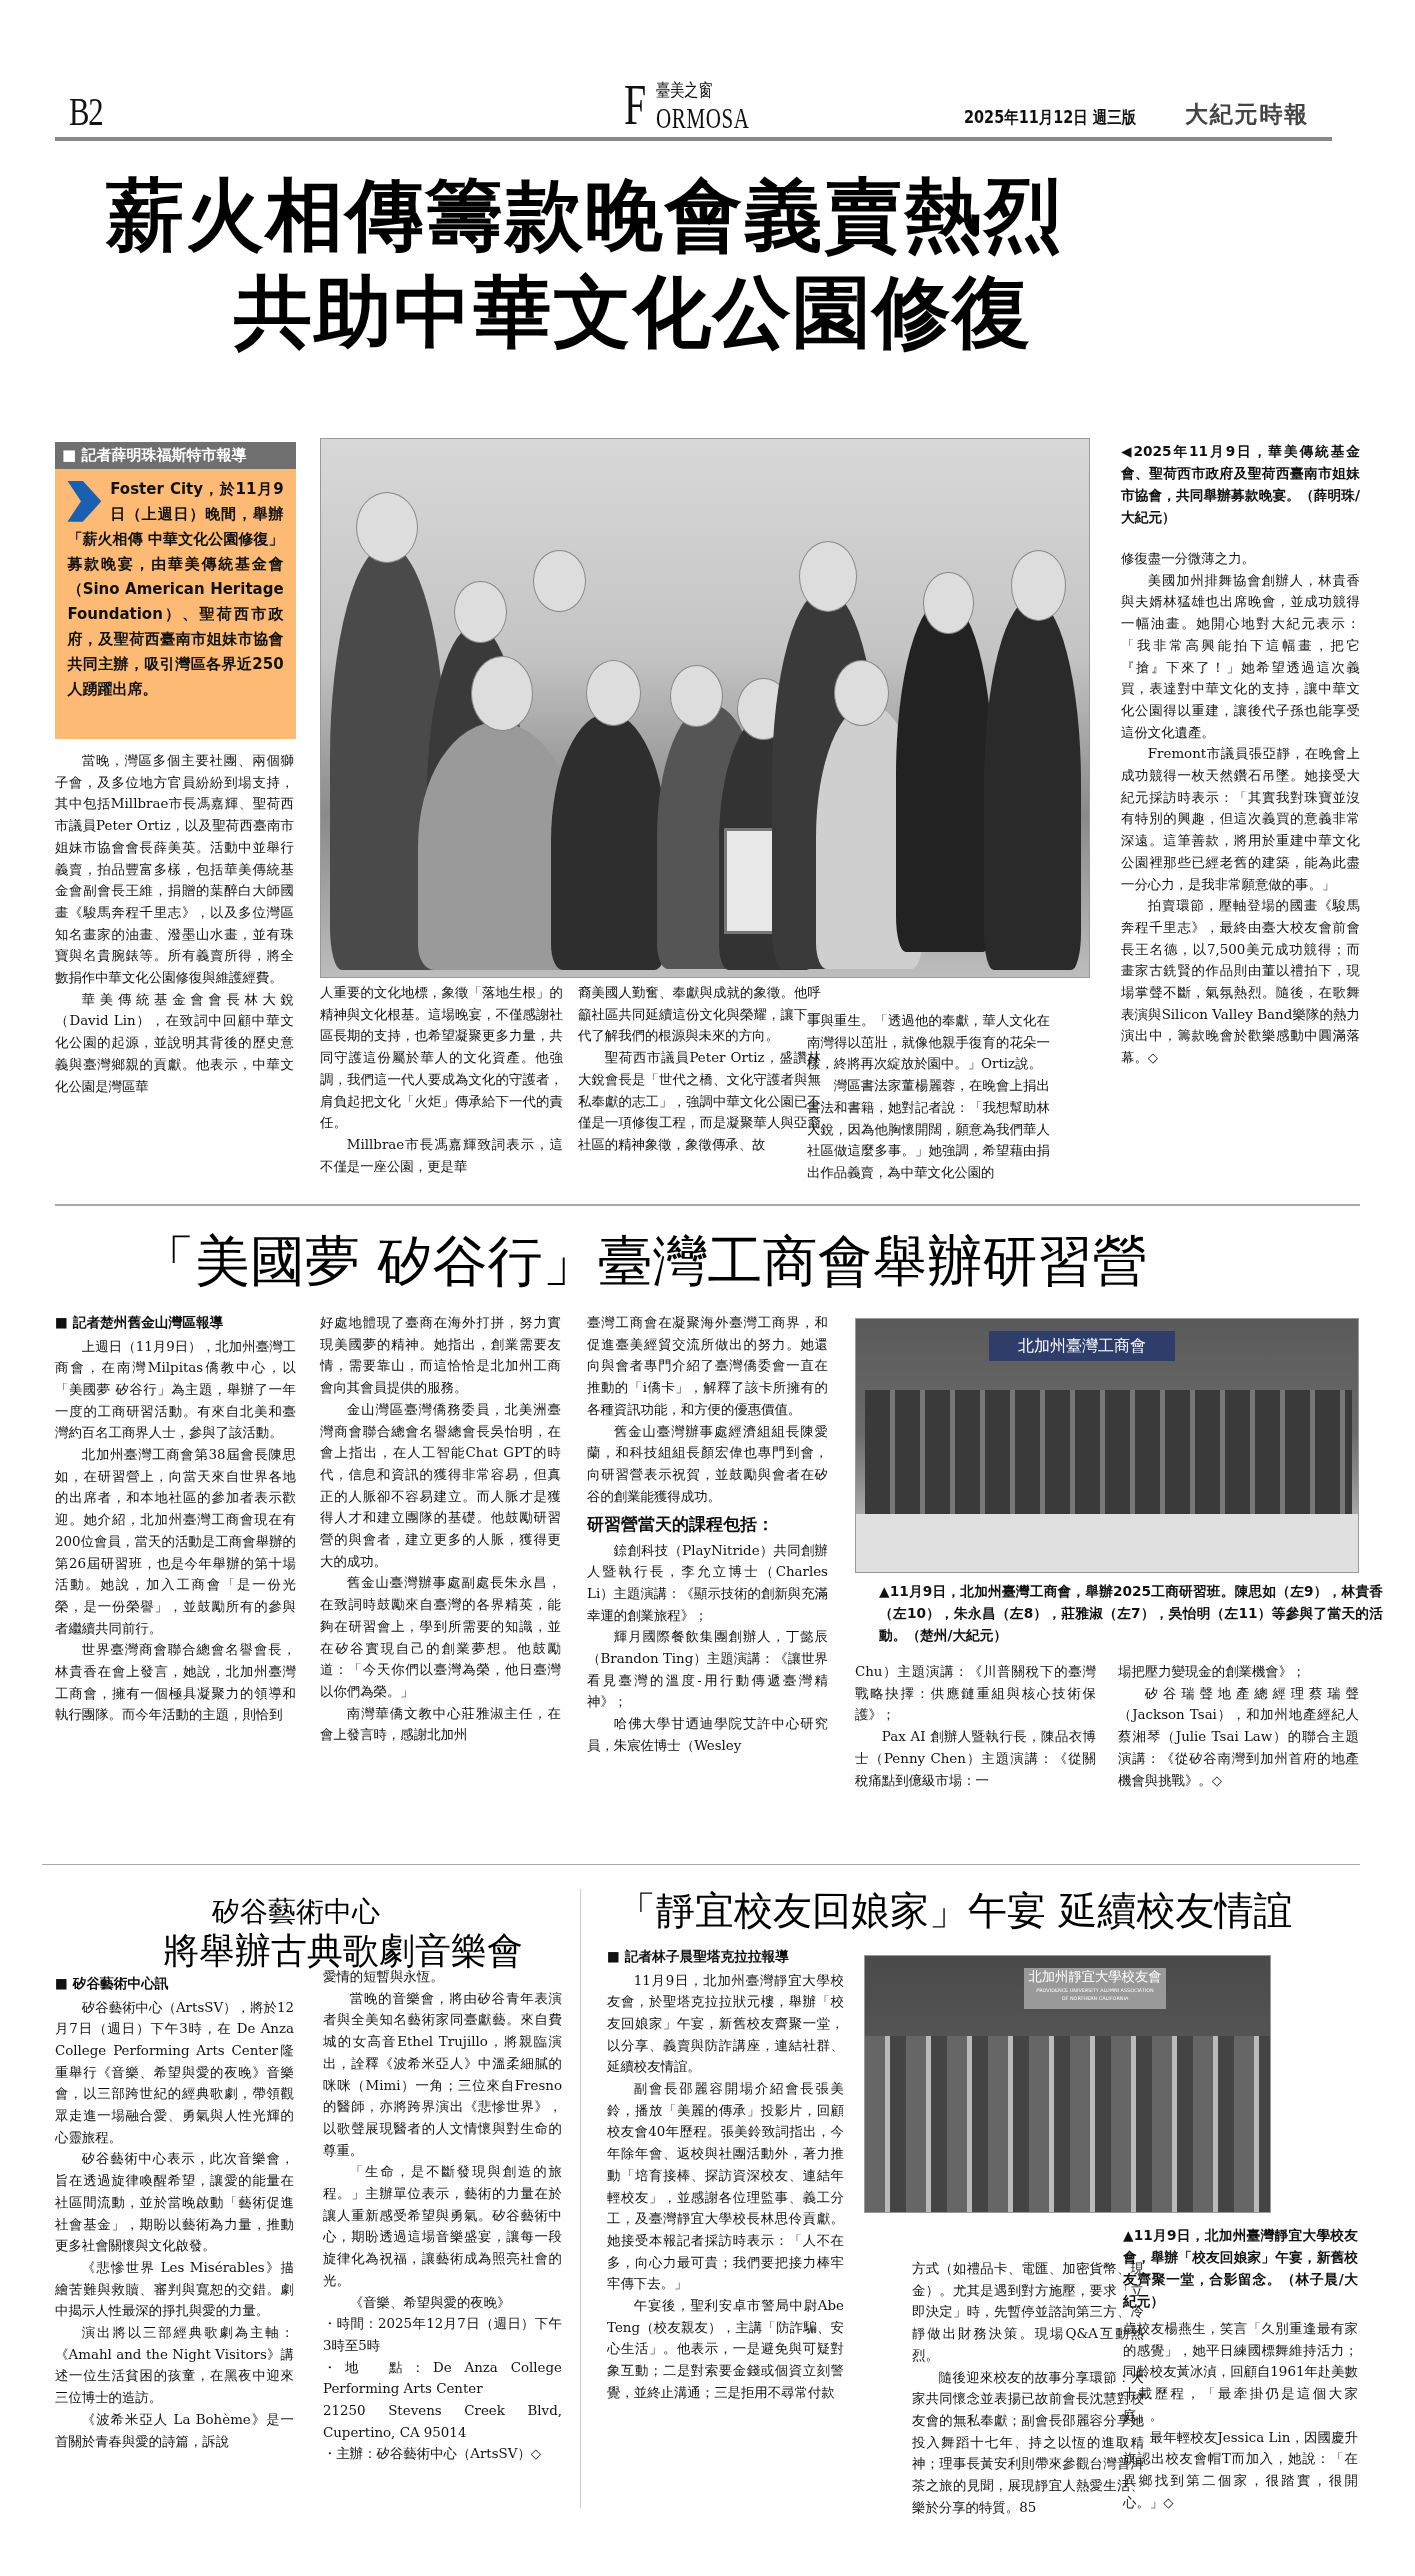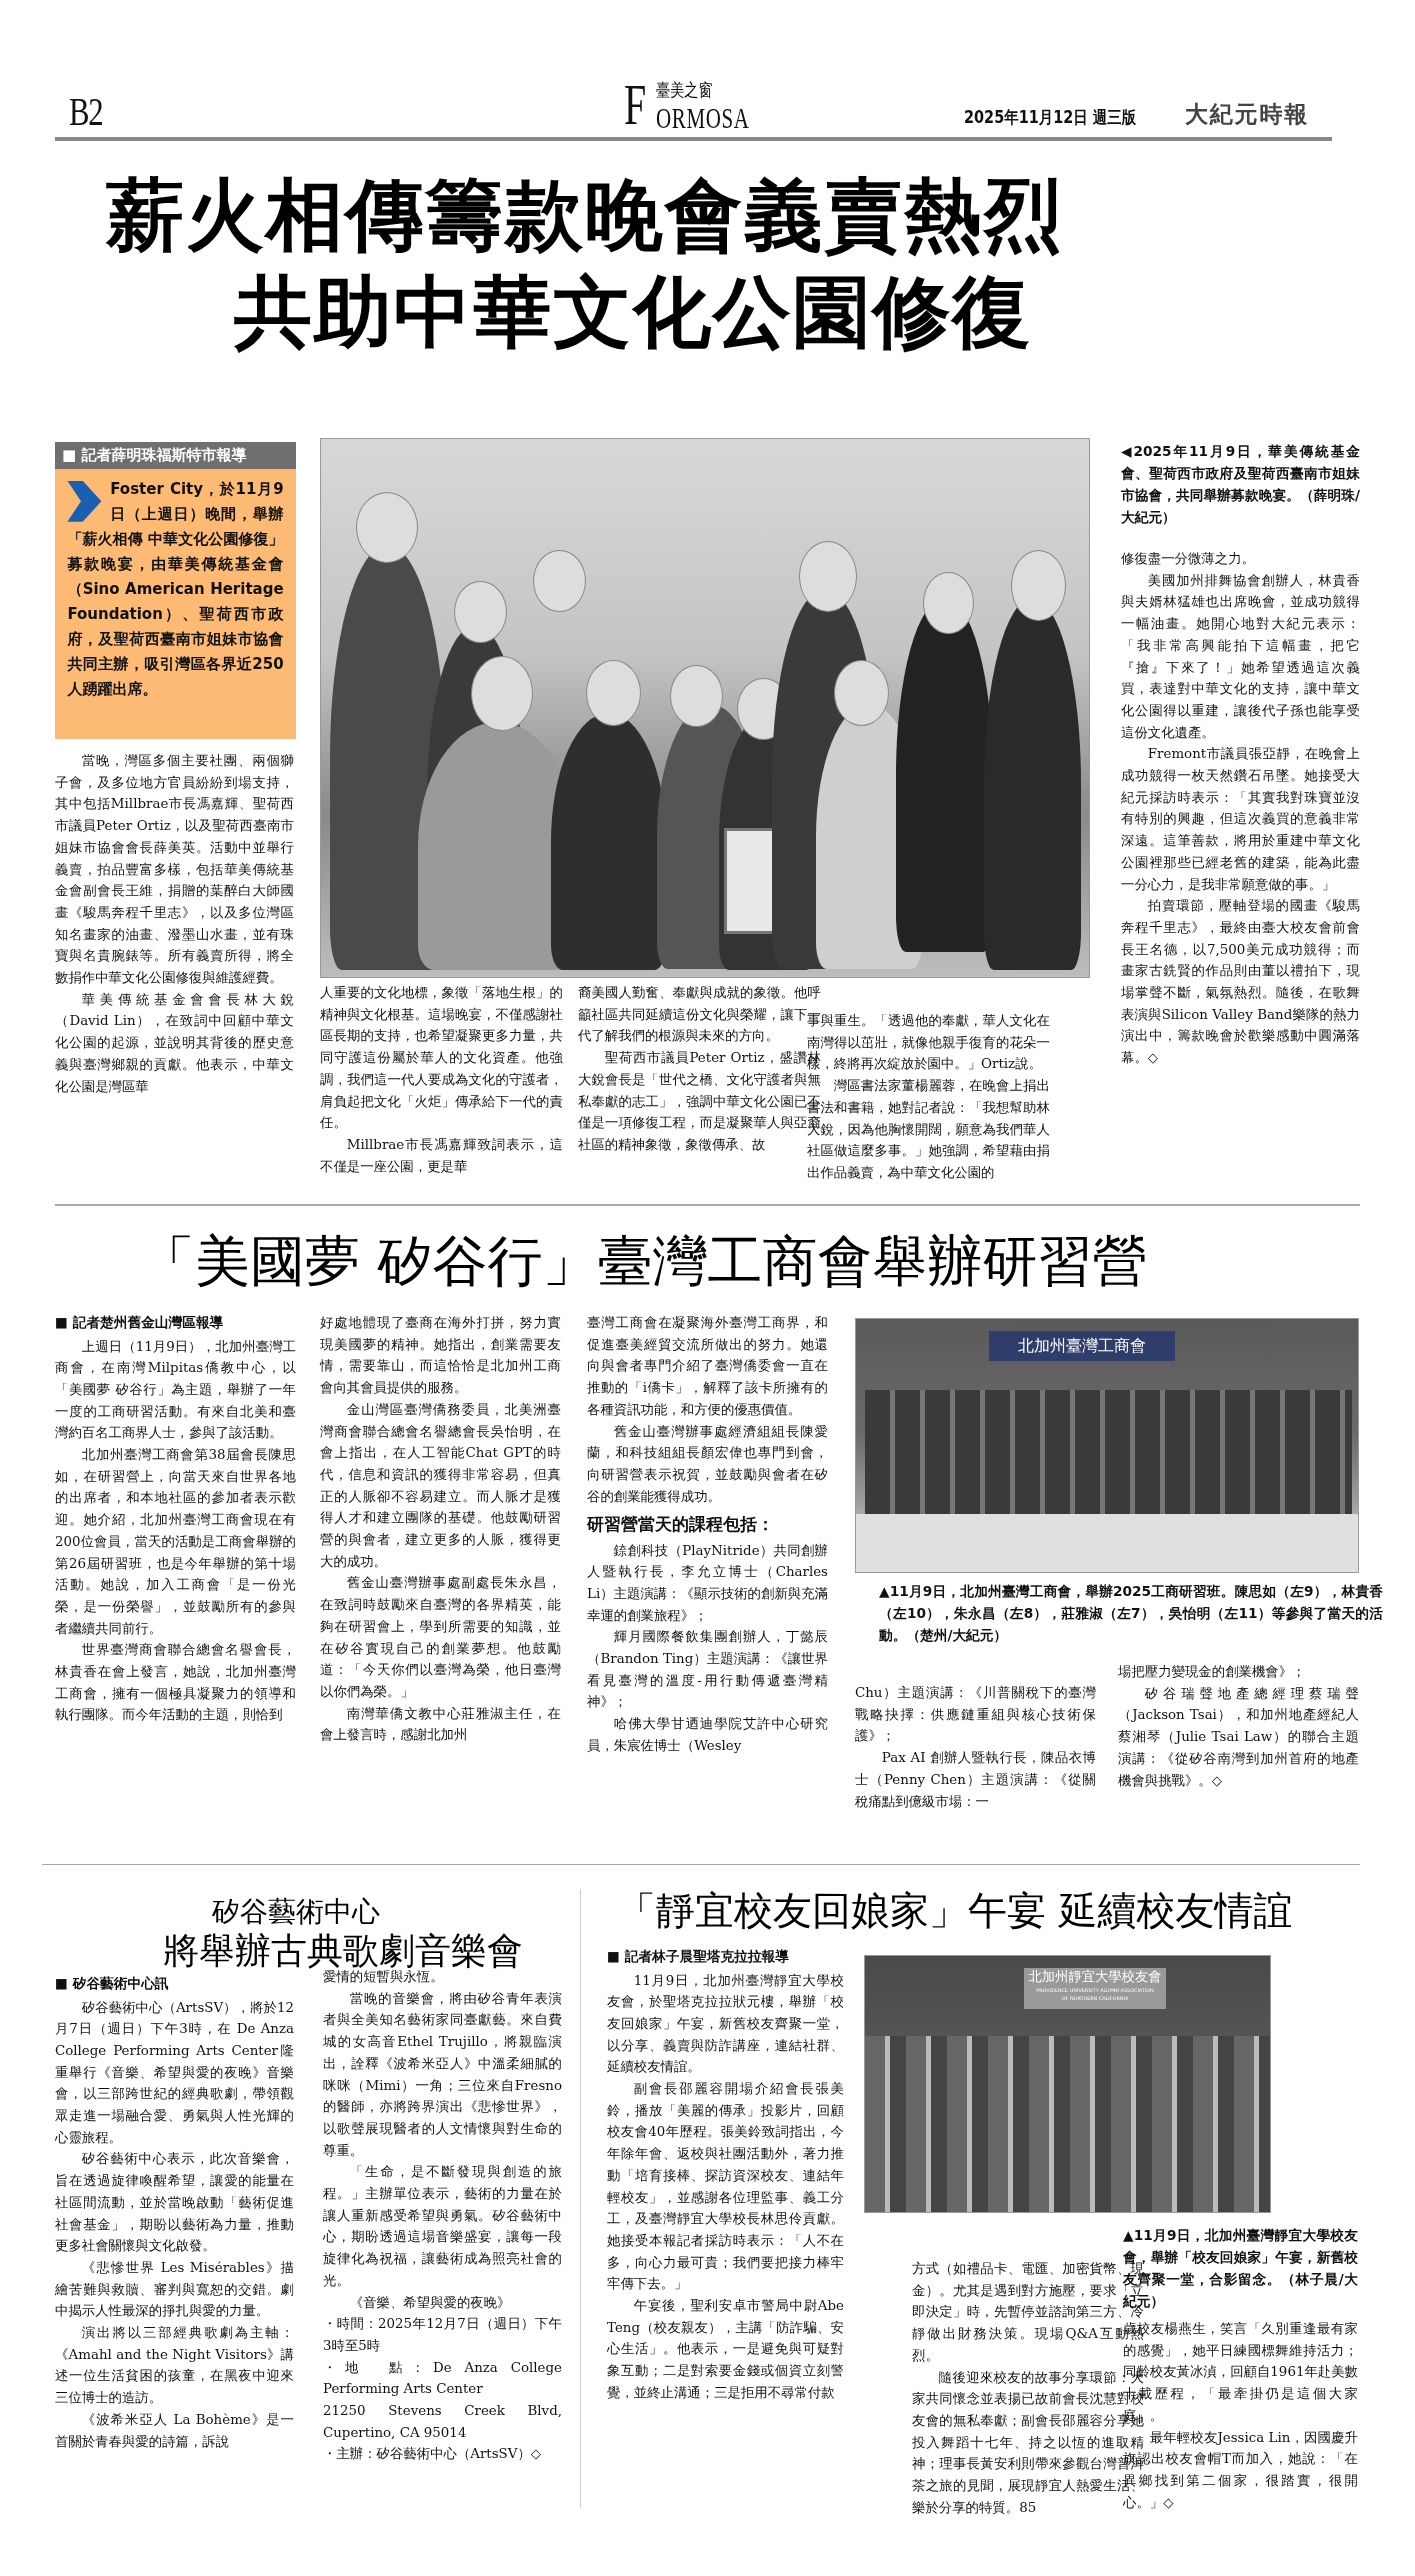--- a/index.html
+++ b/index.html
@@ -133,21 +133,21 @@
   <p>哈佛大學甘迺迪學院艾許中心研究員，朱宸佐博士（Wesley</p>
 </div>
 
 <div class="abs photo" style="left:855px;top:1318px;width:504px;height:255px;background:linear-gradient(180deg,#5a5a5a 0%,#6a6a6a 45%,#999 70%,#ddd 100%)">
   <div style="position:absolute;left:133px;top:12.4px;width:186px;height:30px;background:#2f3d6a;color:#fff;font-family:'DejaVu Sans',sans-serif;font-size:16px;text-align:center;line-height:30px">北加州臺灣工商會</div>
   <div style="position:absolute;left:8.8px;top:71px;width:487px;height:133px;background:repeating-linear-gradient(90deg,#3a3a3a 0 25px,#777 25px 30px)"></div>
   <div style="position:absolute;left:0;top:195px;width:504px;height:60px;background:#e0e0e0"></div>
 </div>
 <div class="abs caption" style="left:855px;top:1580px;width:504px;margin-left:24px;">▲11月9日，北加州臺灣工商會，舉辦2025工商研習班。陳思如（左9），林貴香（左10），朱永昌（左8），莊雅淑（左7），吳怡明（左11）等參與了當天的活動。（楚州/大紀元）</div>
 
-<div class="abs body" style="left:855px;top:1661px;width:241px;margin-top:21px;">
+<div class="abs body" style="left:855px;top:1661px;width:241px;">
   <p class="noind">Chu）主題演講：《川普關稅下的臺灣戰略抉擇：供應鏈重組與核心技術保護》；</p>
   <p>Pax AI 創辦人暨執行長，陳品衣博士（Penny Chen）主題演講：《從關稅痛點到億級市場：一</p>
 </div>
 <div class="abs body" style="left:1118px;top:1661px;width:241px;">
   <p class="noind">場把壓力變現金的創業機會》；</p>
   <p>矽谷瑞聲地產總經理蔡瑞聲（Jackson Tsai），和加州地產經紀人蔡湘琴（Julie Tsai Law）的聯合主題演講：《從矽谷南灣到加州首府的地產機會與挑戰》。◇</p>
 </div>
 
 <div class="abs sep" style="left:42px;top:1864px;width:1318px;height:0.9px"></div>
 

